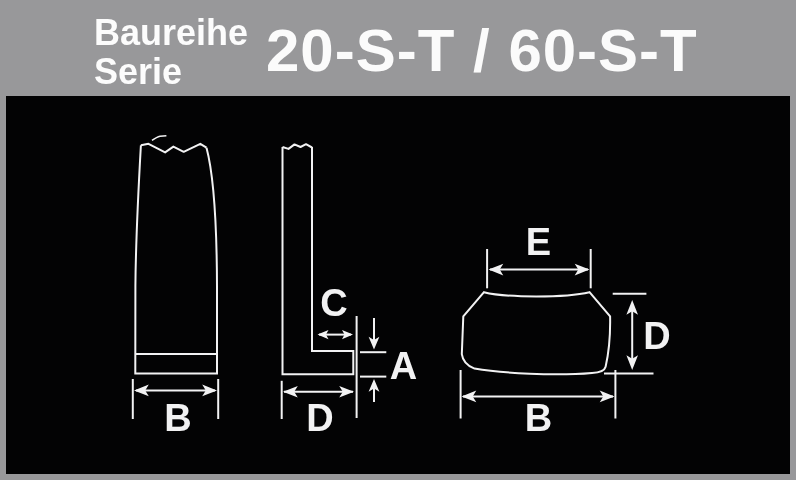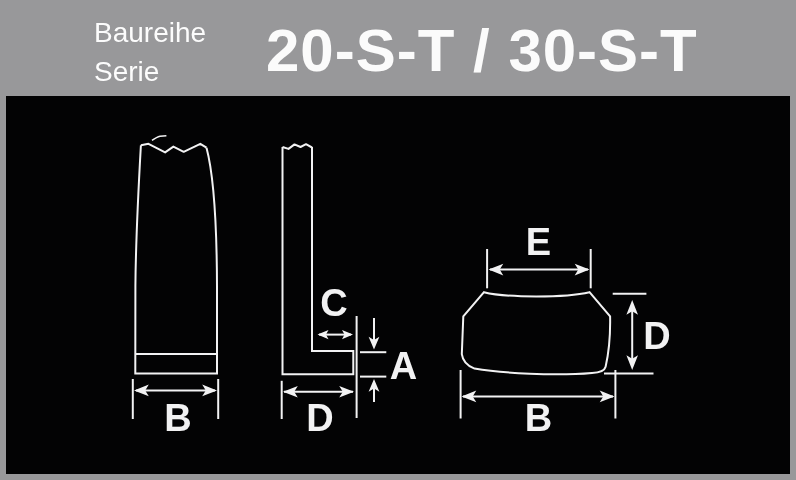--- a/index.html
+++ b/index.html
@@ -1,29 +1,29 @@
 <!DOCTYPE html>
 <html><head>
 <meta charset="utf-8">
 <style>
   html,body{margin:0;padding:0;}
   body{width:796px;height:480px;background:#98989a;position:relative;overflow:hidden;
        font-family:"Liberation Sans", sans-serif;-webkit-font-smoothing:antialiased;}
-  .hdr{position:absolute;left:94px;top:13px;color:#fcfcfc;font-weight:normal;
-       font-size:28px;line-height:39px;letter-spacing:0px;}
+  .hdr{position:absolute;left:94px;top:13px;color:#fcfcfc;font-weight:bold;
+       font-size:36px;line-height:39px;letter-spacing:0px;}
   .title{position:absolute;left:266px;top:21px;color:#fbfbfb;font-weight:bold;
        font-size:60px;line-height:60px;letter-spacing:1px;}
   .panel{position:absolute;left:6px;top:96px;width:784px;height:378px;background:#030304;}
 </style>
 </head>
 <body>
 
 <div class="hdr">Baureihe<br>Serie</div>
 
-<div class="title">20-S-T / 30-S-T</div>
+<div class="title">20-S-T / 60-S-T</div>
 
 <div class="panel">
 <svg width="784" height="378" viewBox="0 0 784 378" xmlns="http://www.w3.org/2000/svg" fill="none" stroke="#f2f2f3" stroke-width="2">
 
   <g>
     <path d="M134.9,49.2 C132.3,95 129.8,140 129.4,190 L129.3,277.5 L211,277.5 L211,190 C210.8,130 208,80 200.5,51.7"></path>
     <path d="M134.9,49.2 L142.5,47.8 L159.1,56.4 L167.4,50.6 L177.7,55.8 L194.3,47.8 L200.5,51.7" stroke-linejoin="round"></path>
     <path d="M146,44.4 Q151,40.8 154,40.2 L160.4,39.8" stroke-width="1.6"></path>
     <path d="M129.3,258 L211,258"></path>
   </g>

